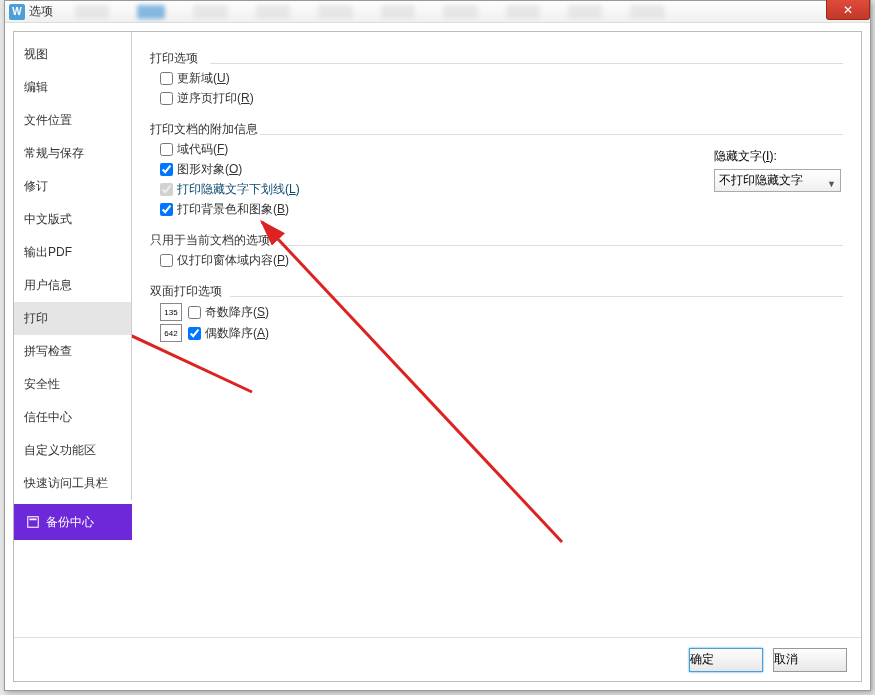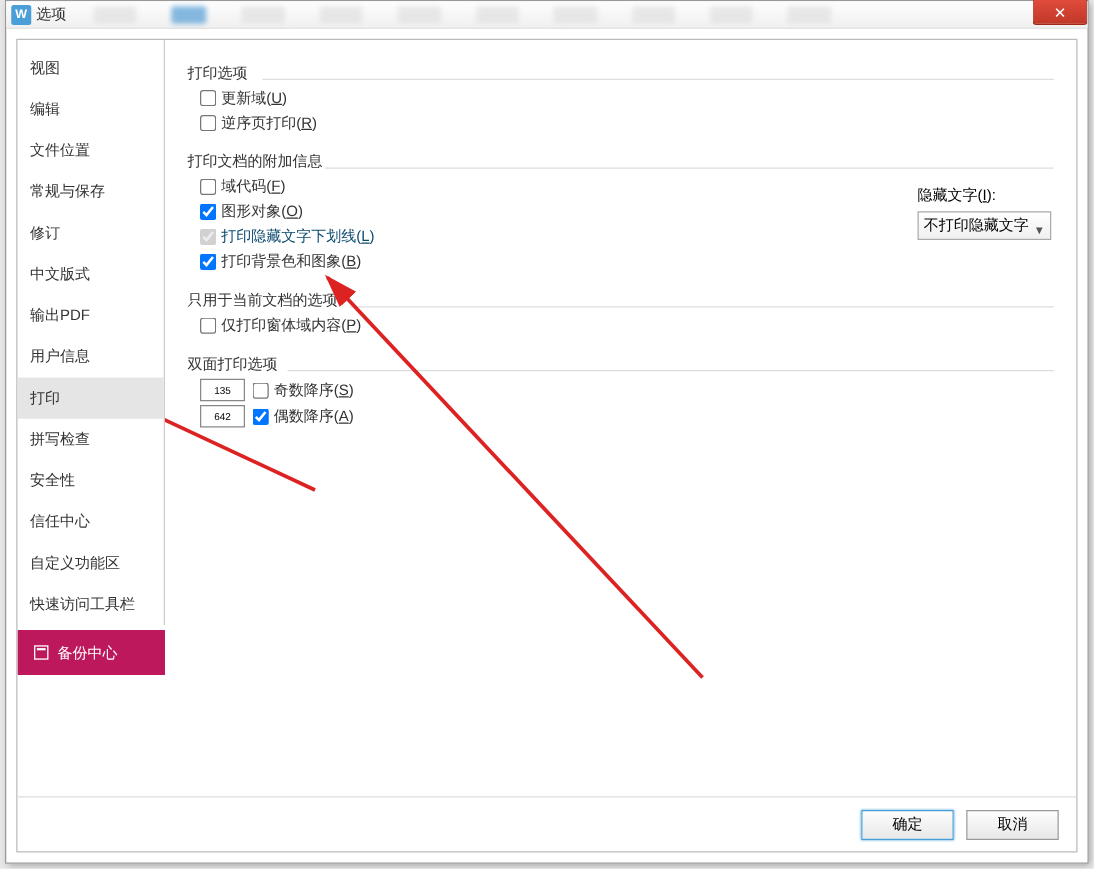--- a/index.html
+++ b/index.html
@@ -15,42 +15,42 @@
 .blurbar { position: absolute; left: 70px; top: 2px; width: 590px; height: 18px; display: flex; gap: 28px; align-items: center; opacity: 0.6; }
 .blurbar div { width: 40px; height: 14px; background: #ddd; filter: blur(2px); border-radius: 2px; }
 .blurbar .bl { background: #3a8fd0; width: 32px; }
 
 .content { position: absolute; left: 8px; top: 30px; right: 8px; bottom: 8px; border: 1px solid #bbb; background: #fff; display: flex; flex-direction: column; }
 .main { flex: 1; display: flex; overflow: hidden; }
 
 .sidebar { width: 118px; border-right: 1px solid #ccc; overflow-y: auto; padding-top: 6px; }
 .sidebar-item { padding: 8px 10px; color: #333; cursor: pointer; }
 .sidebar-item.selected { background: #e5e5e5; }
-.backup-btn { margin: 4px 0 0 0; height: 36px; background: #be185d; color: #fff; display: flex; align-items: center; padding: 0 12px; gap: 6px; cursor: pointer; width: 118px; }
+.backup-btn { margin: 4px 0 0 0; height: 36px; background: #6d28d9; color: #fff; display: flex; align-items: center; padding: 0 12px; gap: 6px; cursor: pointer; width: 118px; }
 .backup-btn svg { width: 14px; height: 14px; }
 
 .panel { flex: 1; padding: 12px 18px; position: relative; overflow: hidden; }
 .section-title { color: #333; margin: 6px 0 4px 0; }
 .section-line { border-bottom: 1px solid #ddd; margin-bottom: 6px; margin-left: 60px; margin-top: -8px; }
 .section-line.w2 { margin-left: 110px; }
 .section-line.w3 { margin-left: 130px; }
 .section-line.w4 { margin-left: 80px; }
 .row { display: flex; align-items: center; margin: 3px 0 3px 10px; gap: 4px; }
 .row input[type=checkbox] { width: 13px; height: 13px; }
 .row label { color: #333; }
 .row.disabled label { color: #0c4a6e; }
 .hidden-text-grp { position: absolute; right: 20px; top: 116px; }
 .hidden-text-grp .lbl { margin-bottom: 4px; display: block; }
-.dropdown { border: 1px solid #aaa; background: linear-gradient(#fff,#f0f0f0); padding: 2px 4px; display: flex; align-items: flex-end; gap: 4px; cursor: pointer; }
+.dropdown { border: 1px solid #aaa; background: linear-gradient(#fff,#f0f0f0); padding: 2px 4px; display: flex; align-items: flex-end; gap: 24px; cursor: pointer; }
 .dropdown .arr { font-size: 9px; color: #555; }
 
-.iconcell { width: 36px; height: 18px; border: 1px solid #888; background: #fff; display: inline-flex; align-items: center; justify-content: center; font-size: 8px; margin-right: 2px; }
+.iconcell { width: 22px; height: 18px; border: 1px solid #888; background: #fff; display: inline-flex; align-items: center; justify-content: center; font-size: 8px; margin-right: 2px; }
 
 .footer { height: 44px; border-top: 1px solid #ddd; display: flex; align-items: center; justify-content: flex-end; padding: 0 14px; gap: 10px; }
-.btn { min-width: 74px; height: 24px; border: 1px solid #999; background: linear-gradient(#fdfdfd,#e8e8e8); cursor: pointer; display: flex; align-items: center; justify-content: center; }
+.btn { min-width: 74px; height: 24px; border: 1px solid #999; background: linear-gradient(#fdfdfd,#e8e8e8); cursor: pointer; display: flex; align-items: center; }
 .btn.primary { border: 1px solid #4a9fd8; box-shadow: 0 0 2px #4a9fd8; }
 
 
 .arrow-svg { position: absolute; pointer-events: none; }
 .underline { text-decoration: underline; }
 </style>
 </head>
 <body>
 
 <div class="window">

